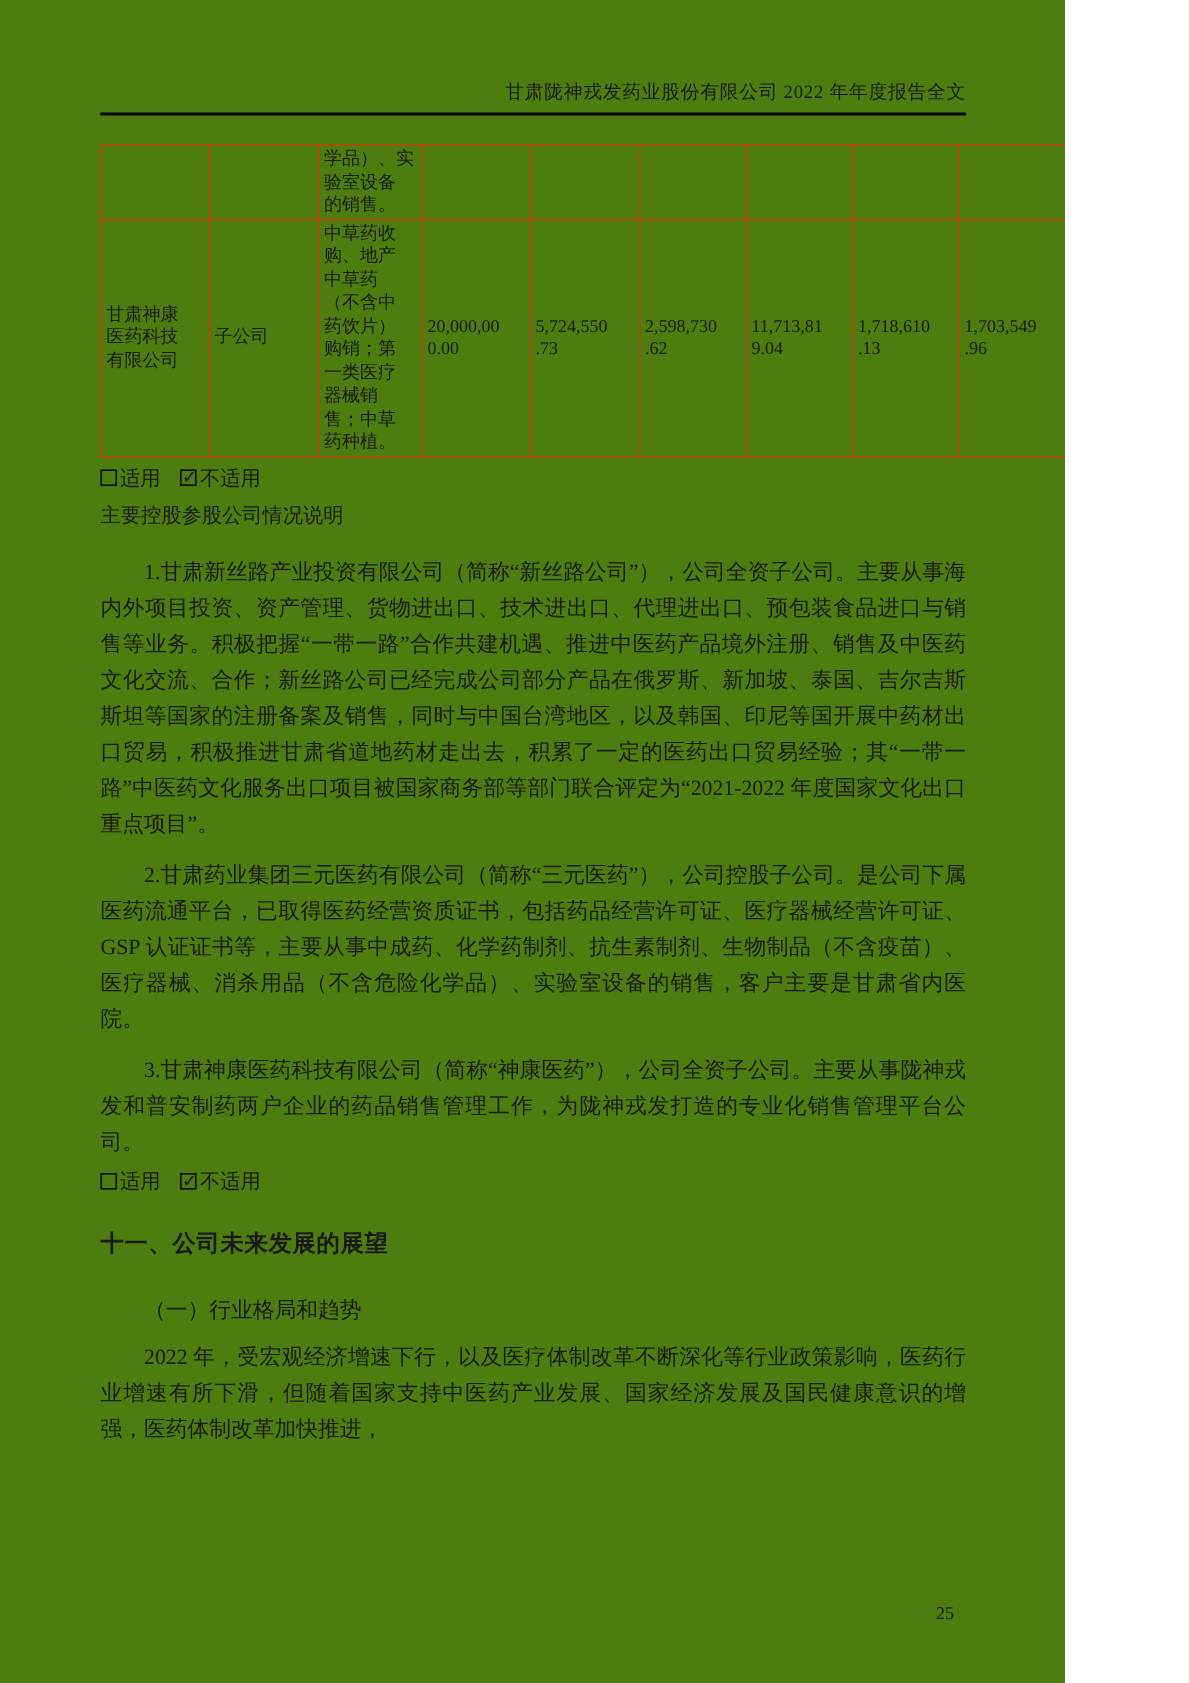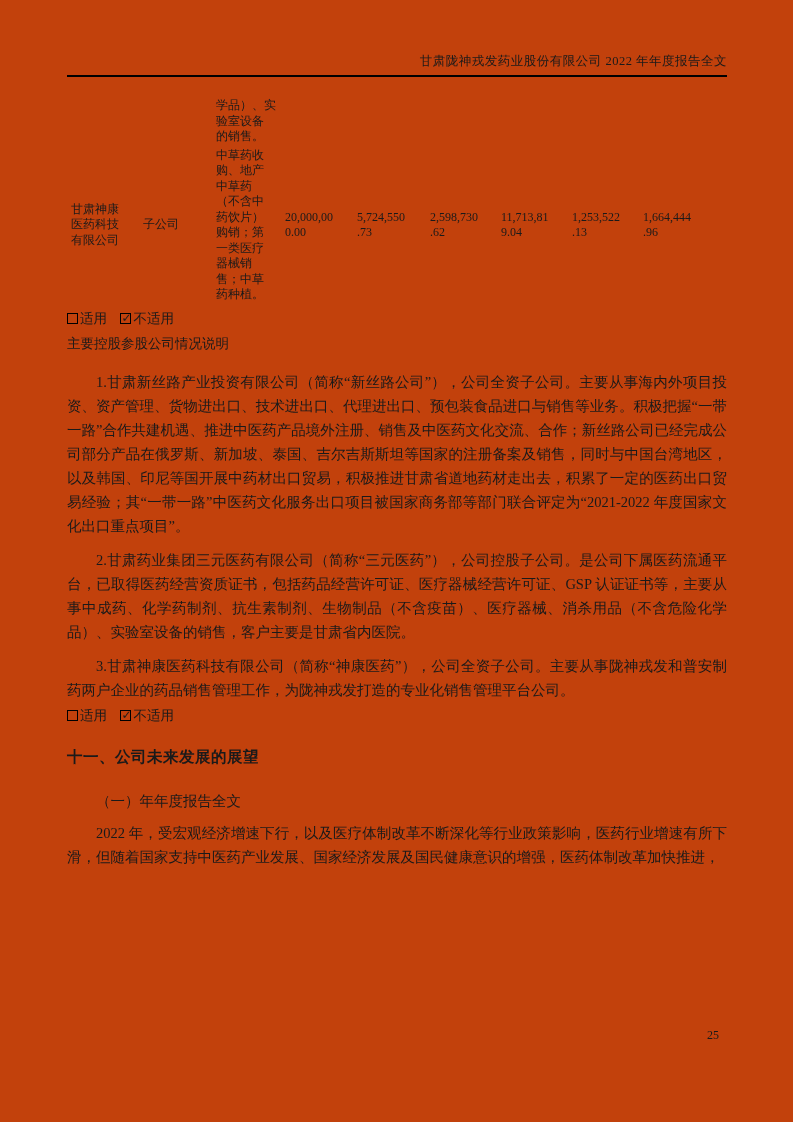--- a/index.html
+++ b/index.html
@@ -1,21 +1,21 @@
 <!DOCTYPE html>
 <html><head>
 <meta charset="utf-8">
 <style>
   * { box-sizing: border-box; }
   html, body { margin: 0; padding: 0; background: #ffffff; }
   .page {
     position: relative;
-    width: 793px;
+    width: 710px;
     height: 1122px;
-    background: #c2410c;
+    background: #4d7c0f;
     color: #1a1a1a;
     font-family: "Liberation Serif", "DejaVu Serif", serif;
     overflow: hidden;
   }
   .content { margin: 0 66px 0 67px; }
 
   .doc-header {
     padding-top: 53px;
     padding-bottom: 5px;
     text-align: right;
@@ -85,21 +85,21 @@
   .sub-heading {
     font-size: 14.5px;
     text-indent: 2em;
     margin-top: 24px;
   }
   .para.body4 { margin-top: 16px; }
   .para.body5 { margin-top: 10px; }
 
   .page-number {
     position: absolute;
-    top: 1028px;
+    top: 1068px;
     right: 74px;
     font-size: 12px;
   }
 </style>
 </head>
 <body>
 
 <div class="page">
   <div class="content">
 
@@ -147,23 +147,23 @@
 售；中草
 药种植。</td>
           <td>20,000,00
 0.00</td>
           <td class="ta-r">5,724,550
 .73</td>
           <td class="ta-r">2,598,730
 .62</td>
           <td class="ta-r">11,713,81
 9.04</td>
-          <td class="ta-r">1,253,522
+          <td class="ta-r">1,718,610
 .13</td>
-          <td class="ta-r">1,664,444
+          <td class="ta-r">1,703,549
 .96</td>
         </tr>
       </tbody>
     </table>
 
 
     <div class="applicable-row">
       <span class="applicable-group"><span class="checkbox"></span><span>适用</span></span>
       <span class="applicable-group"><span class="checkbox checked"></span><span>不适用</span></span>
     </div>
@@ -175,20 +175,20 @@
     <p class="para">3.甘肃神康医药科技有限公司（简称“神康医药”），公司全资子公司。主要从事陇神戎发和普安制药两户企业的药品销售管理工作，为陇神戎发打造的专业化销售管理平台公司。</p>
 
 
     <div class="applicable-row">
       <span class="applicable-group"><span class="checkbox"></span><span>适用</span></span>
       <span class="applicable-group"><span class="checkbox checked"></span><span>不适用</span></span>
     </div>
 
     <div class="section-heading second">十一、公司未来发展的展望</div>
 
-    <div class="sub-heading">（一）年年度报告全文</div>
+    <div class="sub-heading">（一）行业格局和趋势</div>
 
     <p class="para body5">2022 年，受宏观经济增速下行，以及医疗体制改革不断深化等行业政策影响，医药行业增速有所下滑，但随着国家支持中医药产业发展、国家经济发展及国民健康意识的增强，医药体制改革加快推进，</p>
 
   </div>
 
   <div class="page-number">25</div>
 </div>
 
 </body></html>

